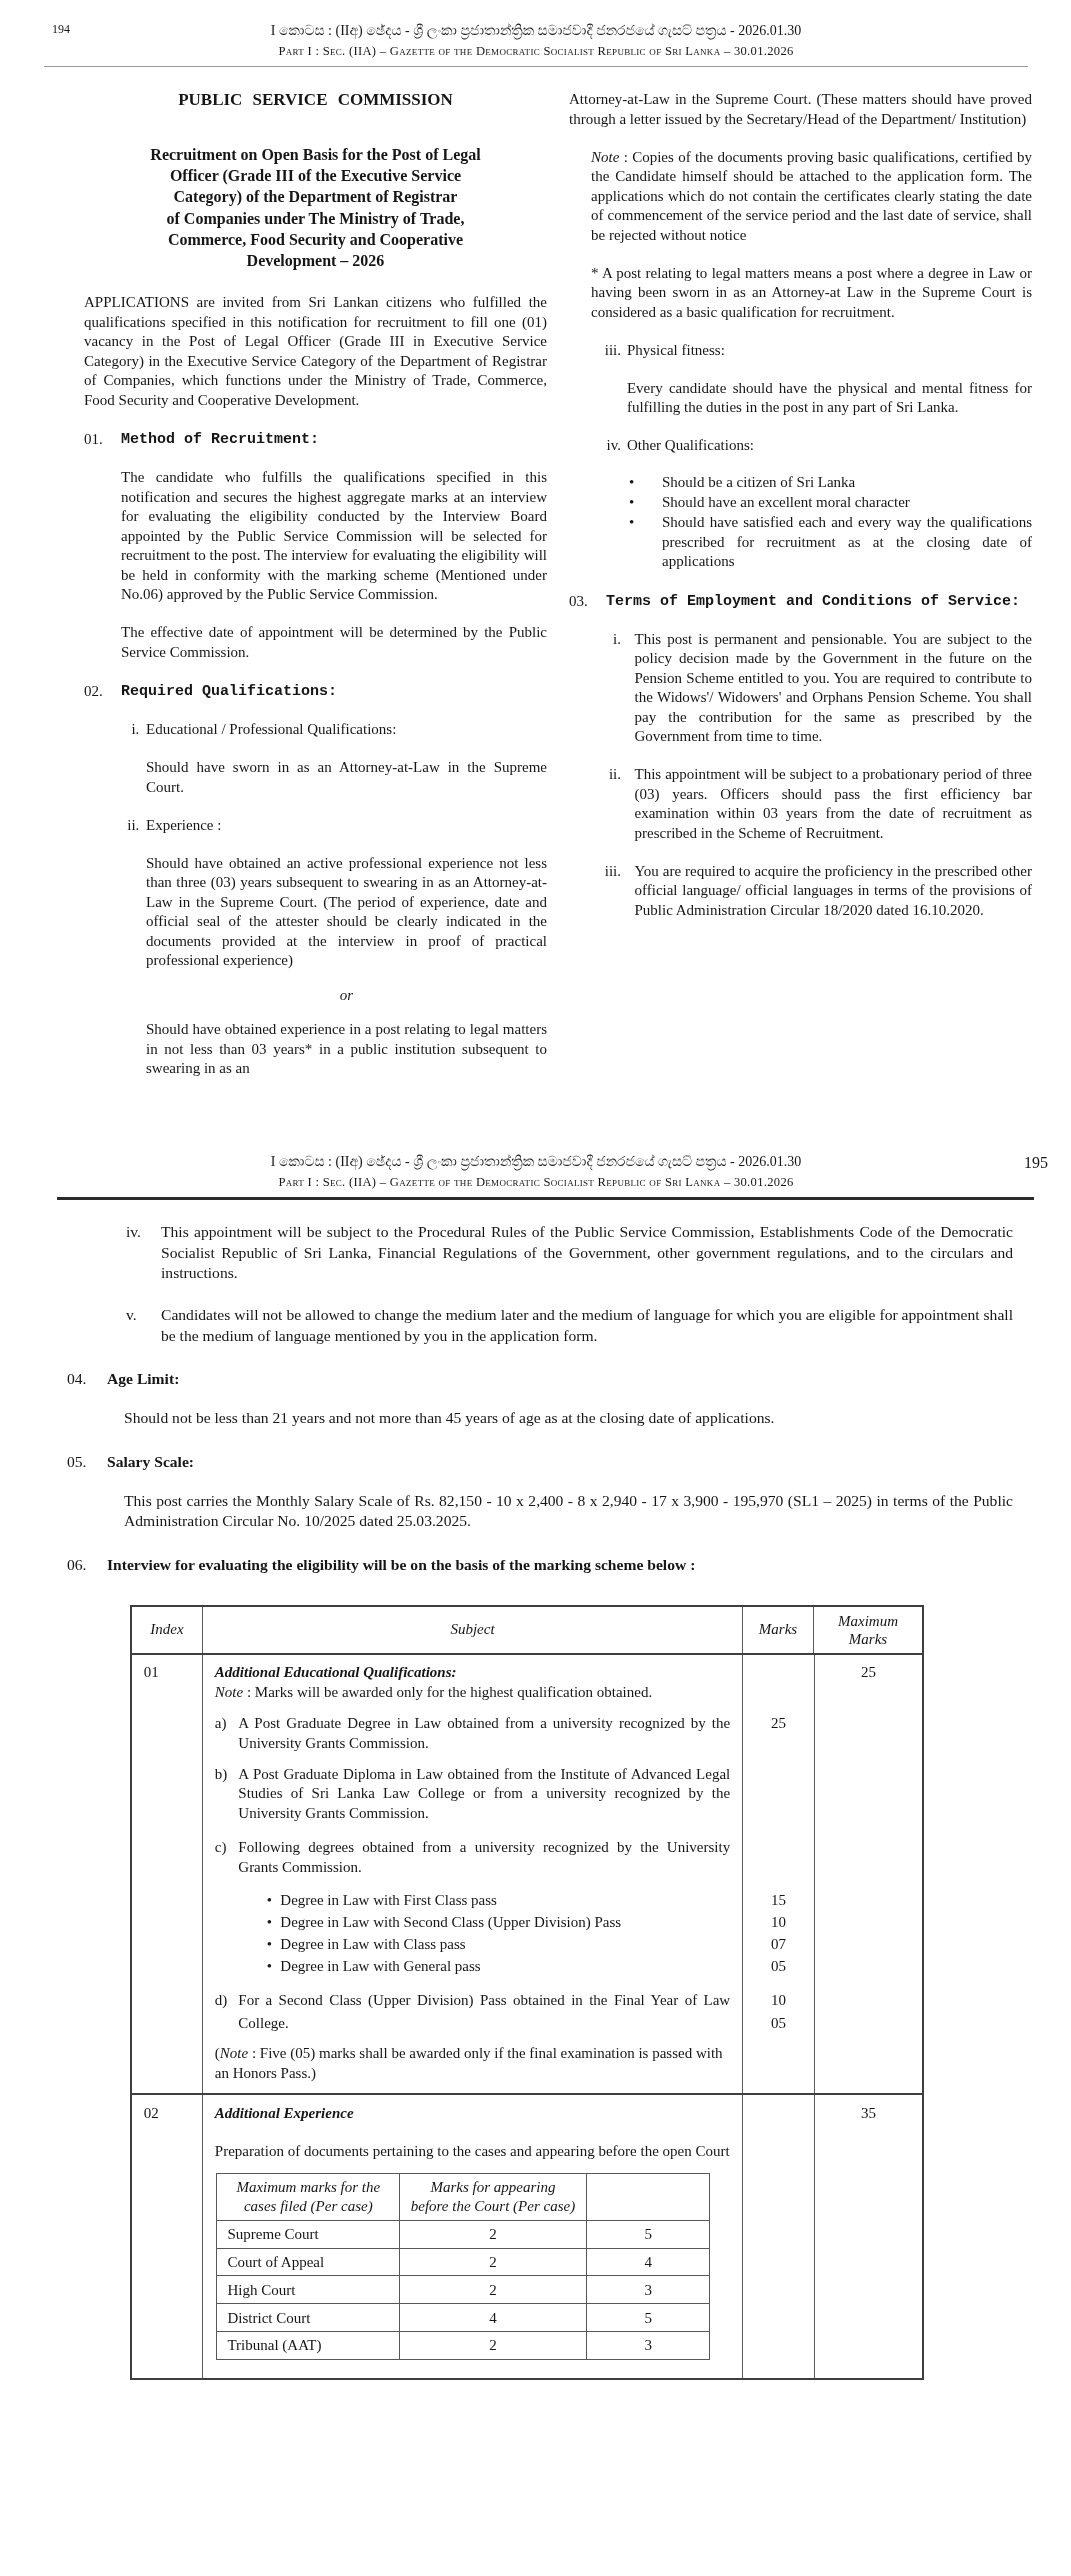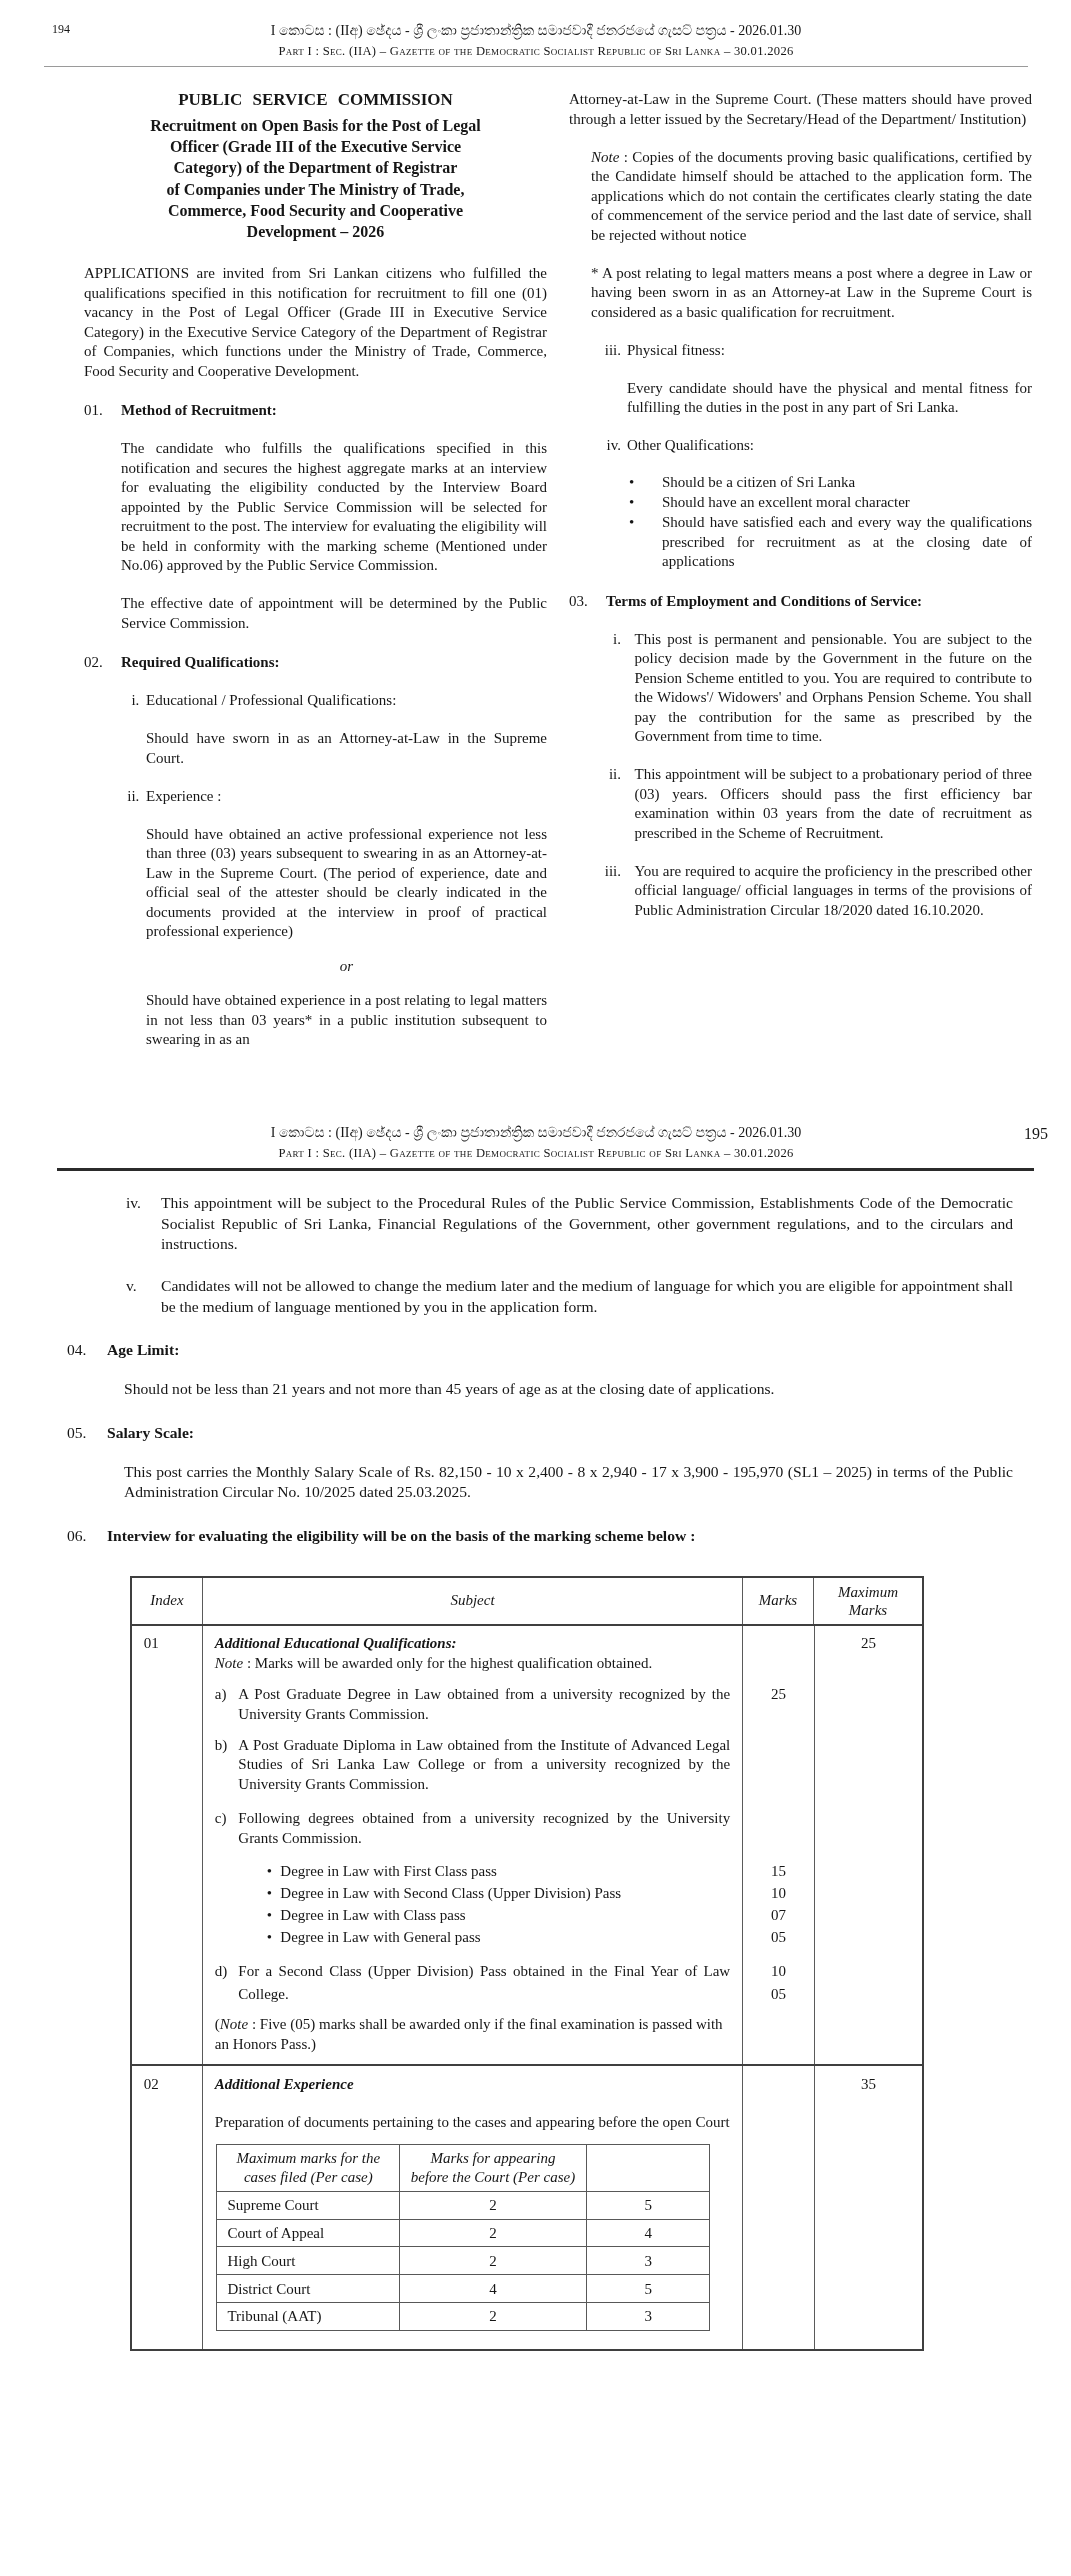--- a/index.html
+++ b/index.html
@@ -21,27 +21,27 @@
   .hdr-si { font-size: 14px; }
   .hdr-en { font-size: 12.6px; font-variant: small-caps; letter-spacing: 0.3px; margin-top: 2.5px; }
   .hdr-rule1 { border: none; border-top: 1.3px solid #9a9a9a; margin: 6.7px 44px 0 44px; }
   .p2-header { position: relative; margin-top: 74px; text-align: center; }
   .hdr-rule2 { border: none; border-top: 3.4px solid #2b2b2b; margin: 7.6px 38px 0 57px; }
 
   
   .cols { display: flex; gap: 22px; padding: 18.5px 40px 0 84px; }
   .col { flex: 1; min-width: 0; }
   .t1 { text-align: center; font-weight: bold; font-size: 17px; word-spacing: 5.9px; margin-top: 3.4px; }
-  .t2 { text-align: center; font-weight: bold; font-size: 16px; line-height: 1.33; margin-top: 4px; }
+  .t2 { text-align: center; font-weight: bold; font-size: 16px; line-height: 1.33; margin-top: 33px; }
   .intro { margin-top: 22px; text-align: justify; }
   .para { text-align: justify; }
   .mt { margin-top: 18.5px; }
   .sec { display: flex; margin-top: 20px; }
   .sec-num { width: 37px; flex: none; }
-  .sec-head { font-weight: bold; }
+  .sec-head { font-weight: bold; font-family: Liberation Mono, monospace; }
   .ind { margin-left: 37px; }
   .sub { display: flex; margin-left: 37px; margin-top: 18.5px; }
   .sub-num { width: 25px; flex: none; text-align: right; padding-right: 6.7px; }
   .sub-body { flex: 1; min-width: 0; }
   .or { text-align: center; font-style: italic; margin-top: 15px; }
   .rsub { display: flex; margin-top: 18.5px; }
   .rsub-num { width: 52px; flex: none; text-align: right; }
   .rsub-body { flex: 1; min-width: 0; padding-left: 5.9px; }
   .rsub-body.g { padding-left: 13.5px; }
   .bull { display: flex; margin-left: 60px; margin-top: 0.8px; }

